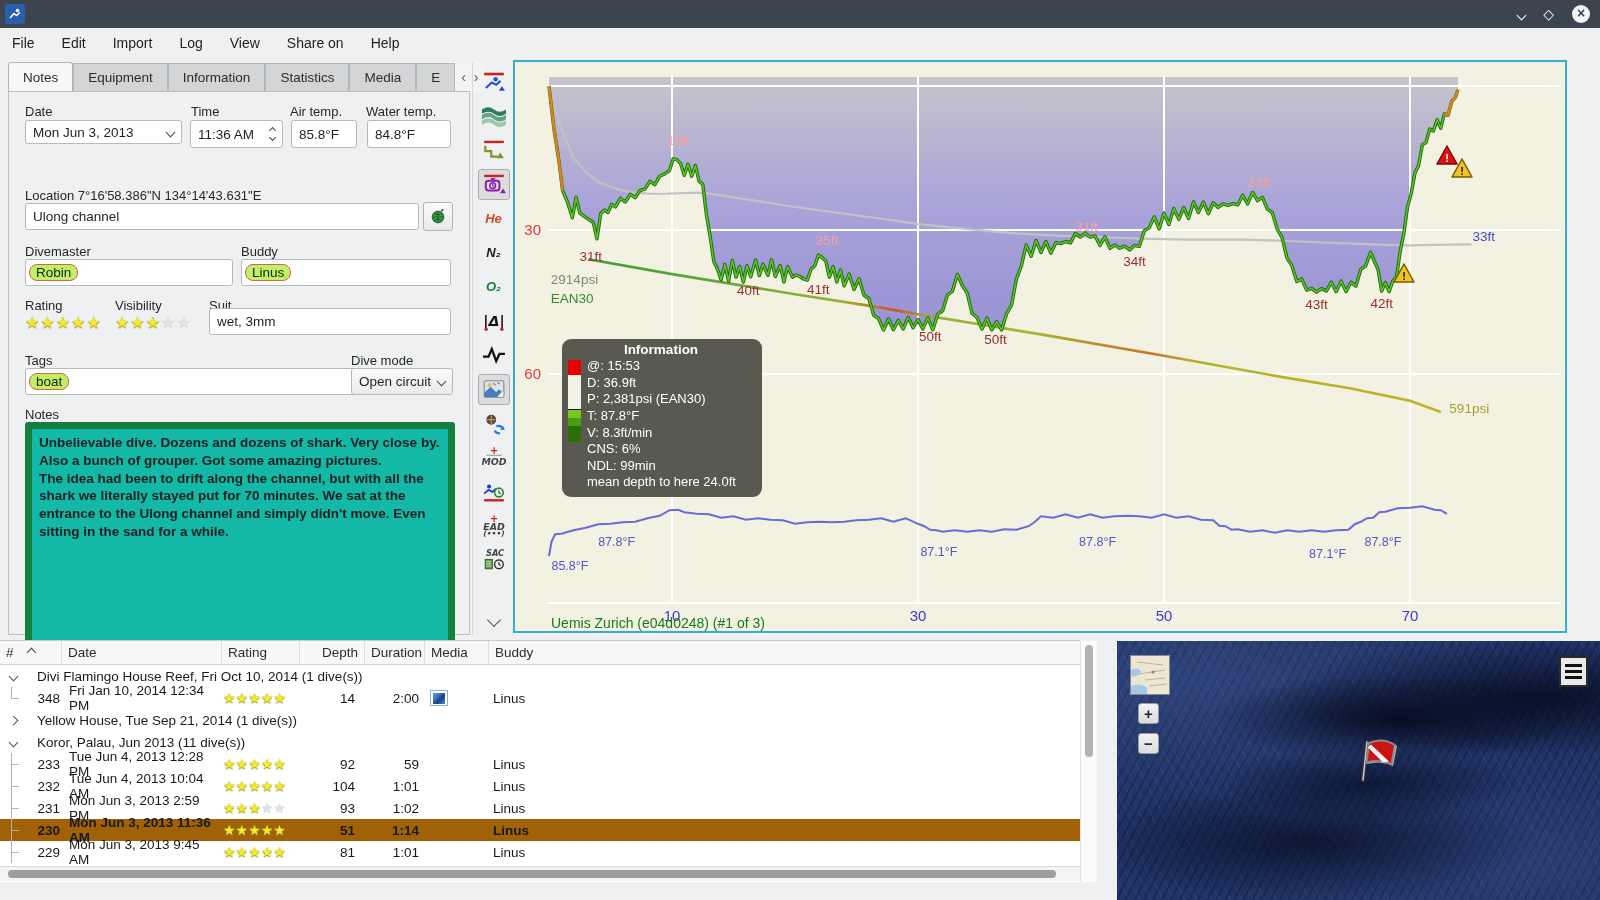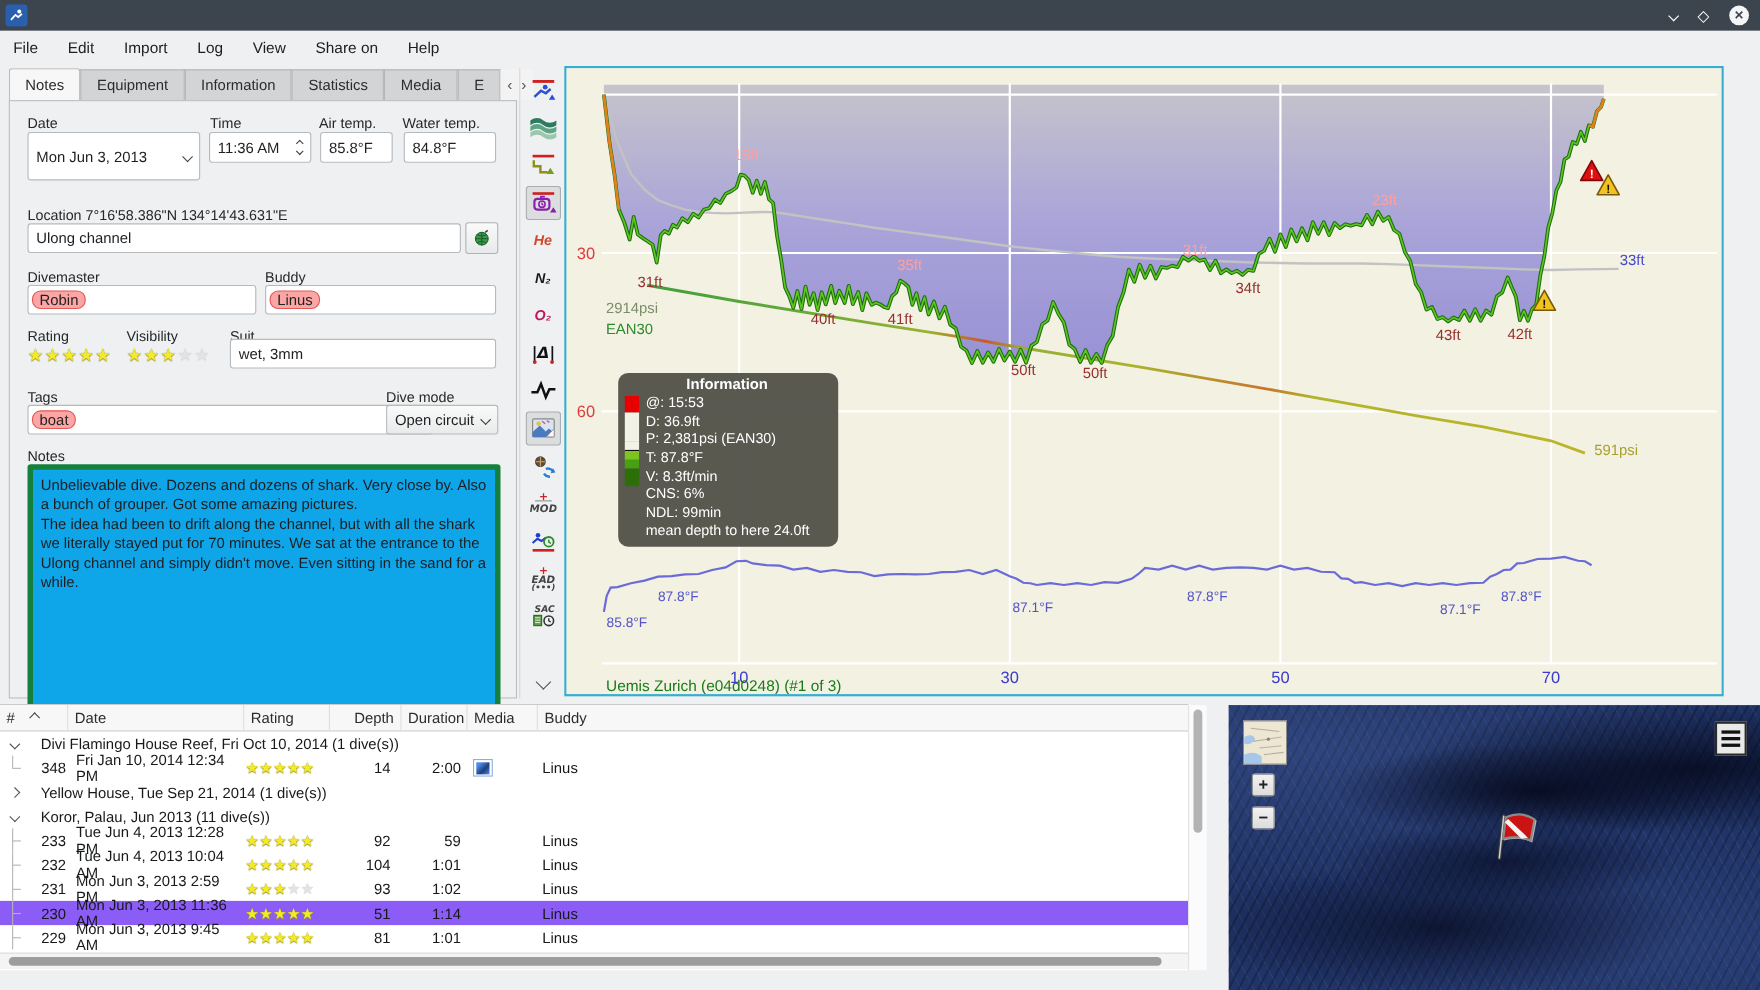--- a/index.html
+++ b/index.html
@@ -33,29 +33,29 @@
     background:#d2d4d5; border:1px solid #b3b6b8; border-bottom:none; color:#2a2c2e; }
   .tab.active { background:#f7f7f7; height:29px; border-top-left-radius:3px; border-top-right-radius:3px; }
   .tab-scroll { display:flex; align-items:center; gap:8px; padding:0 6px; height:28px; background:#f3f3f4; font-size:14px; color:#555; }
   .pane { position:absolute; left:0; top:29px; right:0; bottom:0; background:#eff0f1; border:1px solid #bcbebf; }
   .flabel { position:absolute; font-size:13px; color:#25282a; }
   .fake-input { position:absolute; background:#fff; border:1px solid #b6babd; border-radius:3px;
     font-size:13.5px; display:flex; align-items:center; padding:0 7px; color:#1d1f21; }
   .combo-chev { margin-left:auto; }
   .spin { margin-left:auto; display:flex; flex-direction:column; gap:2px; align-items:center; }
   .spin .chev { width:5px; height:5px; border-width:1.4px; }
-  .chip { background:#fca5a5; border:1px solid #e25a55; border-radius:8px; padding:0px 6px; font-size:13.5px; color:#222; }
+  .chip { background:#bef264; border:1px solid #e25a55; border-radius:8px; padding:0px 6px; font-size:13.5px; color:#222; }
   .stars { position:absolute; font-size:16px; letter-spacing:1px; }
   .star-on { color:#f4ea28; text-shadow:0 0 1px #8a8a2a, 0 1px 1px #9a9a3a; }
   .star-off { color:#e3e3e3; text-shadow:0 0 1px #bbb; }
   .globe-btn { position:absolute; background:linear-gradient(#fafafa,#e8e9ea); border:1px solid #b0b3b6; border-radius:3px;
     display:flex; align-items:center; justify-content:center; }
-  .notes-area { position:absolute; background:#0ea5e9; border:5px solid #15803d; border-radius:3px;
+  .notes-area { position:absolute; background:#14b8a6; border:7px solid #15803d; border-radius:3px;
     font-size:13.5px; line-height:1.32; padding:5px 7px; white-space:pre-wrap; overflow:hidden;
-    font-family:"Liberation Sans","DejaVu Sans",sans-serif; color:#1d1f21; }
+    font-family:"Liberation Sans","DejaVu Sans",sans-serif; color:#1d1f21;font-weight:bold; }
 
   
   .vtoolbar { position:absolute; left:472px; top:62px; width:42px; height:573px;
     display:flex; flex-direction:column; align-items:center; padding-top:4px; gap:3.2px;
     border-left:1px solid #d6d7d8; }
   .tbtn { width:32px; height:31px; display:flex; align-items:center; justify-content:center; border-radius:3px;
     font-size:13px; font-weight:bold;font-style:italic; }
   .tbtn.active { background:#dcdddf; border:1px solid #a9adb0; }
   .tbtn svg { width:24px; height:24px; }
   .tbtn .txt { font-size:13px; font-weight:bold; }
@@ -80,21 +80,21 @@
   .dl-header > div { padding:0 6px; border-right:1px solid #dddedf; height:100%; display:flex; align-items:center; }
   .hc-num { width:62px; gap:14px; }
   .hc-date { width:160px; }
   .hc-rating { width:78px; }
   .hc-depth { width:65px; justify-content:flex-end; }
   .hc-dur { width:60px; }
   .hc-media { width:64px; }
   .hc-buddy { flex:1; border-right:none !important; }
   .dl-rows { font-size:13.5px; color:#17191b; }
   .dl-row { display:flex; height:22px; align-items:center; }
-  .dl-row.selected { background:#8b5cf6; }
+  .dl-row.selected { background:#a16207;font-weight:bold; }
   .trip-exp { width:14px; margin-left:6px; display:flex; justify-content:center; }
   .trip-label { margin-left:17px; }
   .tree { width:26px; height:22px; position:relative; }
   .tree::before { content:""; position:absolute; left:11px; top:0; bottom:0; border-left:1px solid #b5b5b5; }
   .tree.last::before { bottom:11px; }
   .tree::after { content:""; position:absolute; left:11px; top:11px; width:8px; border-top:1px solid #b5b5b5; }
   .c-num { width:34px; text-align:right; }
   .c-date { width:160px; padding-left:9px; }
   .c-stars { width:78px; padding-left:3px; font-size:14px; letter-spacing:0px; }
   .c-depth { width:65px; text-align:right; padding-right:8px; }
@@ -170,21 +170,21 @@
         <span>‹</span>
         <span>›</span>
       </div>
     </div>
   <div class="pane">
     <div class="flabel" style="left:16px;top:12px">Date</div>
     <div class="flabel" style="left:182px;top:12px">Time</div>
     <div class="flabel" style="left:281px;top:12px">Air temp.</div>
     <div class="flabel" style="left:357px;top:12px">Water temp.</div>
 
-    <div class="fake-input" style="left:16px;top:28px;width:157px;height:44px">
+    <div class="fake-input" style="left:16px;top:28px;width:157px;height:24px">
       <span>Mon Jun 3, 2013</span>
         <span class="combo-chev chev"></span>
     </div>
     <div class="fake-input" style="left:181px;top:28px;width:93px;height:28px">
       <span>11:36 AM</span>
       <span class="spin">
           <span class="chev up"></span>
           <span class="chev"></span>
         </span>
     </div>
@@ -274,21 +274,21 @@
         <path d="M16.5 19.5 l5.5 0 -2.7 -4.4 z" fill="#8a1fae"></path>
       </svg>
     </div>
     <div class="tbtn">
       <span class="txt" style="color:#cf4a2a">He</span>
     </div>
     <div class="tbtn">
       <span class="txt" style="color:#1a1a1a">N₂</span>
     </div>
     <div class="tbtn">
-      <span class="txt" style="color:#be185d">O₂</span>
+      <span class="txt" style="color:#15803d">O₂</span>
     </div>
     <div class="tbtn">
       <svg viewBox="0 0 22 22">
         <text x="11" y="15.5" font-size="13" font-weight="bold" text-anchor="middle" fill="#111" font-family="DejaVu Sans">|Δ|</text>
         <circle cx="3.8" cy="18.5" r="1.6" fill="#cc2222"></circle>
         <circle cx="18.2" cy="18.5" r="1.6" fill="#cc2222"></circle>
       </svg>
     </div>
     <div class="tbtn">
       <svg viewBox="0 0 22 22">

